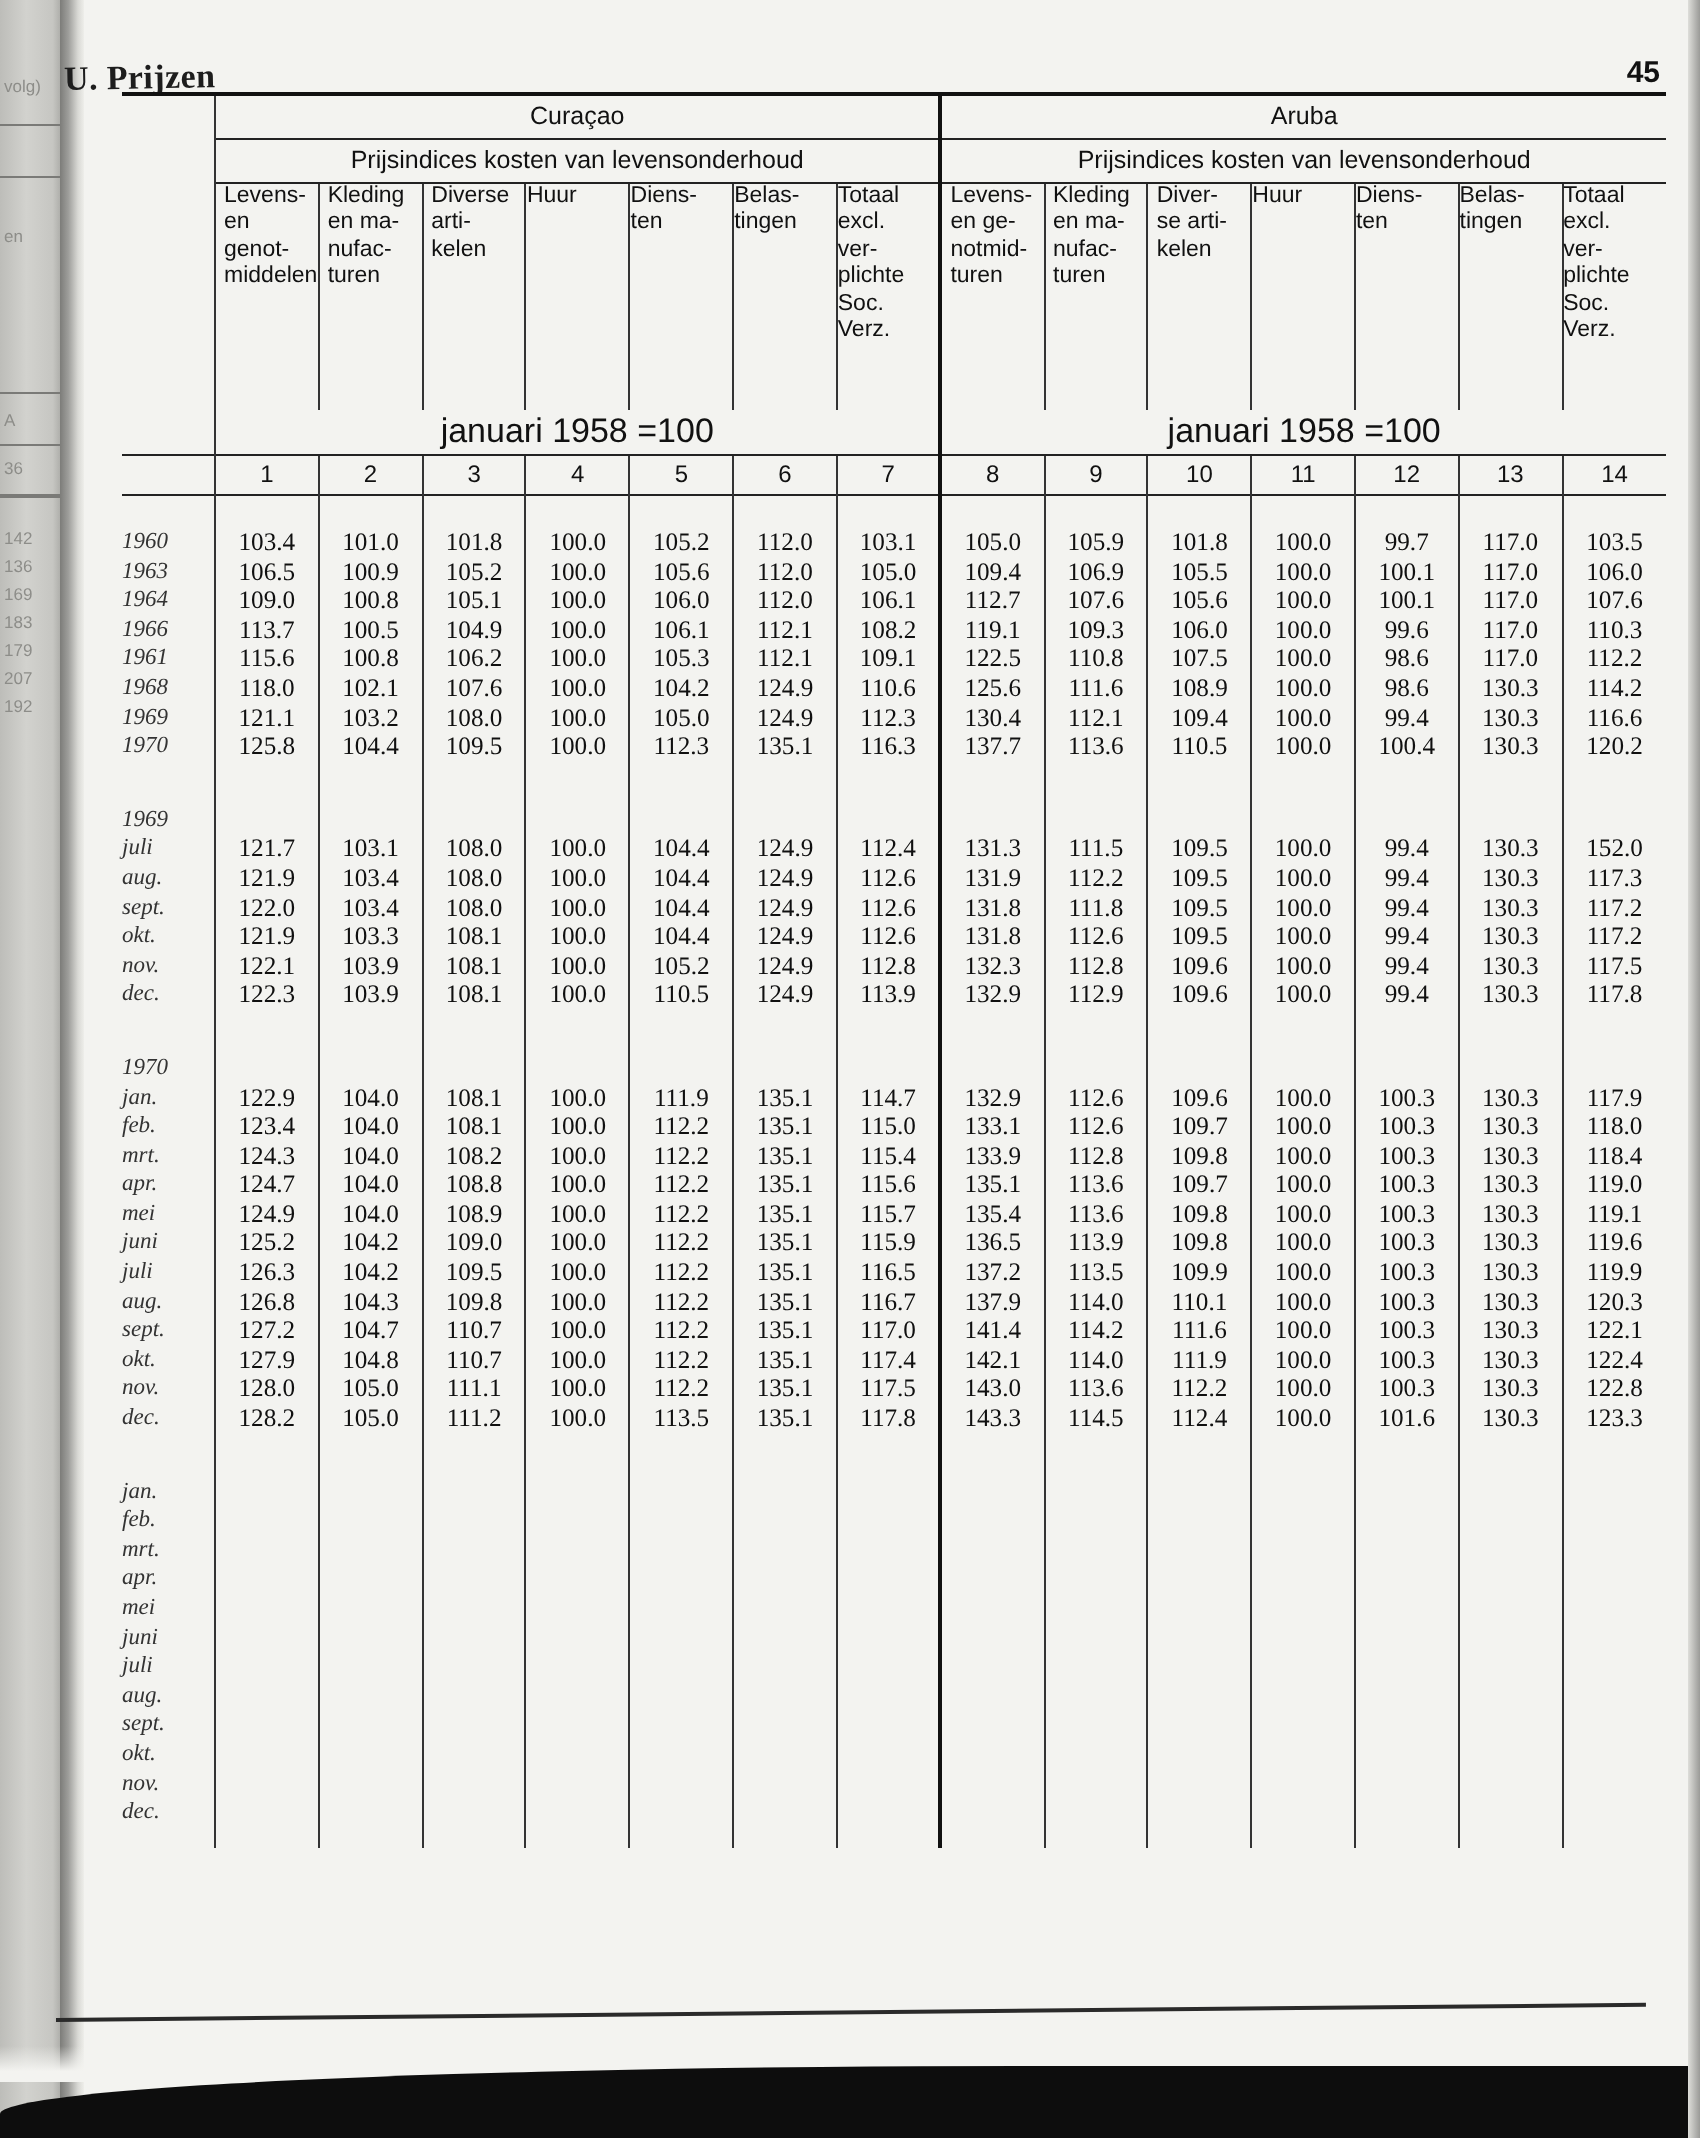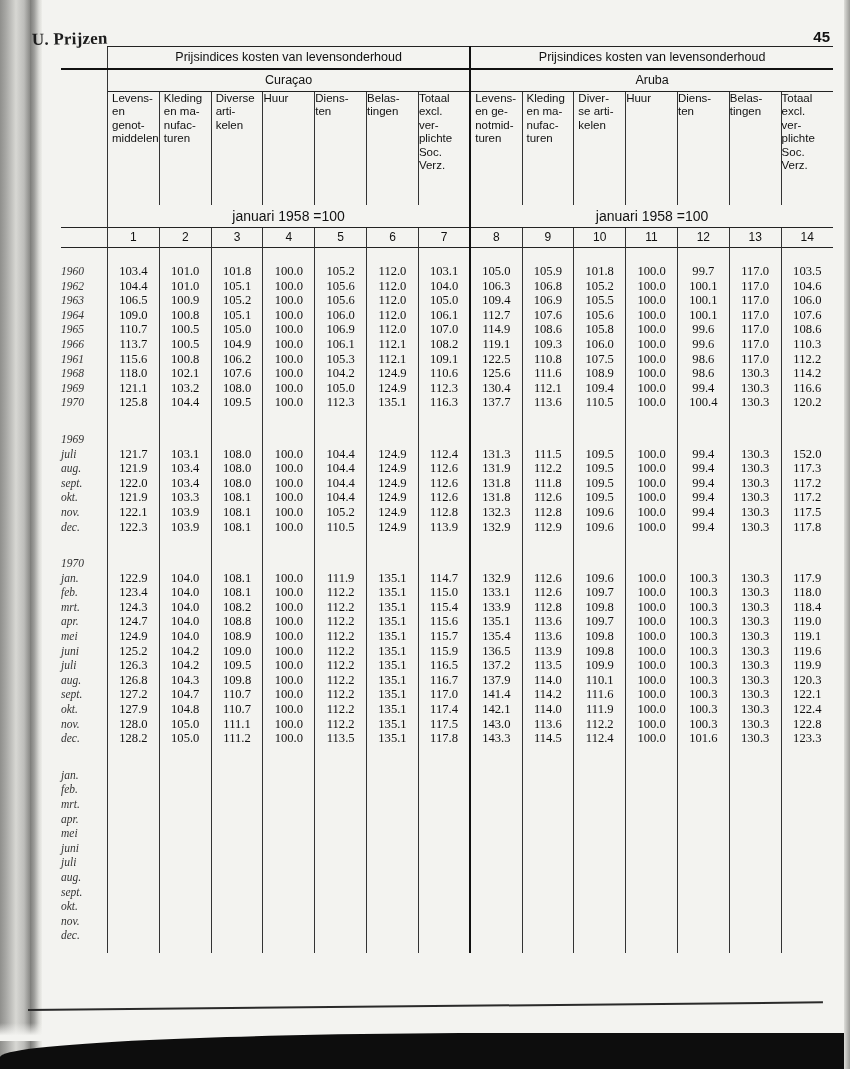--- a/index.html
+++ b/index.html
@@ -90,21 +90,21 @@
   }
   .sub{
     text-align:center;font-size:12.5px;height:21px;line-height:21px;
   }
   .colhead{
     font-size:11.5px;line-height:13.4px;text-align:left;
     height:113px;padding:6px 2px 0 2px;
   }
   .colhead.l{text-align:left;padding-left:4px;}
   .base{
-    text-align:center;font-size:14px;height:22px;line-height:22px;
+    text-align:center;font-size:17px;height:22px;line-height:22px;
   }
   .colnum{
     text-align:center;font-size:12px;height:19px;line-height:19px;
   }
 
   
   .rowlab{
     font-family:"Liberation Serif",serif;
     font-style:italic;font-size:11.5px;
     text-align:left;padding-left:5px;
@@ -117,20 +117,38 @@
     font-family:"Liberation Serif",serif;
     height:14.6px;line-height:14.6px;
     white-space:nowrap;color:#101010;
   }
 </style>
 </head>
 <body>
 
 <div id="scan">
 
+  <div id="facing">
+    <div class="frag" style="top:38px;">volg)</div>
+    <div class="rule" style="top:62px;"></div>
+    <div class="rule" style="top:88px;"></div>
+    <div class="frag" style="top:113px;">en</div>
+    <div class="rule" style="top:196px;"></div>
+    <div class="frag" style="top:205px;">A</div>
+    <div class="rule" style="top:222px;"></div>
+    <div class="frag" style="top:229px;">36</div>
+    <div class="rule" style="top:247px;height:2px;"></div>
+    <div class="frag" style="top:264px;">142</div>
+    <div class="frag" style="top:278px;">136</div>
+    <div class="frag" style="top:292px;">169</div>
+    <div class="frag" style="top:306px;">183</div>
+    <div class="frag" style="top:320px;">179</div>
+    <div class="frag" style="top:334px;">207</div>
+    <div class="frag" style="top:348px;">192</div>
+  </div>
 
   <div id="gutter"></div>
   <div id="sheet"></div>
 
   <div id="title">U. Prijzen</div>
   <div id="pageno">45</div>
 
   <div id="tablewrap">
     <table class="idx">
       <colgroup id="cg">
@@ -145,28 +163,28 @@
           <col style="width: 51.8px;">
           <col style="width: 51.8px;">
           <col style="width: 51.8px;">
           <col style="width: 51.8px;">
           <col style="width: 51.8px;">
           <col style="width: 51.8px;">
           <col style="width: 51.8px;">
         </colgroup>
       <thead>
         <tr>
+          <td class="toprule"></td>
+          <td class="grp toprule vl" colspan="7">Curaçao</td>
+          <td class="grp toprule vheavy" colspan="7">Aruba</td>
+        </tr>
+        <tr>
           <td></td>
           <td class="sub thinrule vl" colspan="7">Prijsindices kosten van levensonderhoud</td>
           <td class="sub thinrule vheavy" colspan="7">Prijsindices kosten van levensonderhoud</td>
-        </tr>
-        <tr>
-          <td class="toprule"></td>
-          <td class="grp toprule vl" colspan="7">Curaçao</td>
-          <td class="grp toprule vheavy" colspan="7">Aruba</td>
         </tr>
         <tr id="colhead-row">
             <td></td>
             <td class="colhead thinrule vl l">
               <div>Levens-</div>
               <div>en genot-</div>
               <div>middelen</div>
             </td>
             <td class="colhead thinrule vl l">
               <div>Kleding</div>
@@ -287,37 +305,20 @@
             <td class="num vl">103.1</td>
             <td class="num vheavy">105.0</td>
             <td class="num vl">105.9</td>
             <td class="num vl">101.8</td>
             <td class="num vl">100.0</td>
             <td class="num vl">99.7</td>
             <td class="num vl">117.0</td>
             <td class="num vl">103.5</td>
           </tr>
           <tr>
-            <td class="rowlab">1962</td>
-            <td class="num vl">104.4</td>
-            <td class="num vl">101.0</td>
-            <td class="num vl">105.1</td>
-            <td class="num vl">100.0</td>
-            <td class="num vl">105.6</td>
-            <td class="num vl">112.0</td>
-            <td class="num vl">104.0</td>
-            <td class="num vheavy">106.3</td>
-            <td class="num vl">106.8</td>
-            <td class="num vl">105.2</td>
-            <td class="num vl">100.0</td>
-            <td class="num vl">100.1</td>
-            <td class="num vl">117.0</td>
-            <td class="num vl">104.6</td>
-          </tr>
-          <tr>
             <td class="rowlab">1963</td>
             <td class="num vl">106.5</td>
             <td class="num vl">100.9</td>
             <td class="num vl">105.2</td>
             <td class="num vl">100.0</td>
             <td class="num vl">105.6</td>
             <td class="num vl">112.0</td>
             <td class="num vl">105.0</td>
             <td class="num vheavy">109.4</td>
             <td class="num vl">106.9</td>
@@ -338,37 +339,20 @@
             <td class="num vl">106.1</td>
             <td class="num vheavy">112.7</td>
             <td class="num vl">107.6</td>
             <td class="num vl">105.6</td>
             <td class="num vl">100.0</td>
             <td class="num vl">100.1</td>
             <td class="num vl">117.0</td>
             <td class="num vl">107.6</td>
           </tr>
           <tr>
-            <td class="rowlab">1965</td>
-            <td class="num vl">110.7</td>
-            <td class="num vl">100.5</td>
-            <td class="num vl">105.0</td>
-            <td class="num vl">100.0</td>
-            <td class="num vl">106.9</td>
-            <td class="num vl">112.0</td>
-            <td class="num vl">107.0</td>
-            <td class="num vheavy">114.9</td>
-            <td class="num vl">108.6</td>
-            <td class="num vl">105.8</td>
-            <td class="num vl">100.0</td>
-            <td class="num vl">99.6</td>
-            <td class="num vl">117.0</td>
-            <td class="num vl">108.6</td>
-          </tr>
-          <tr>
             <td class="rowlab">1966</td>
             <td class="num vl">113.7</td>
             <td class="num vl">100.5</td>
             <td class="num vl">104.9</td>
             <td class="num vl">100.0</td>
             <td class="num vl">106.1</td>
             <td class="num vl">112.1</td>
             <td class="num vl">108.2</td>
             <td class="num vheavy">119.1</td>
             <td class="num vl">109.3</td>

